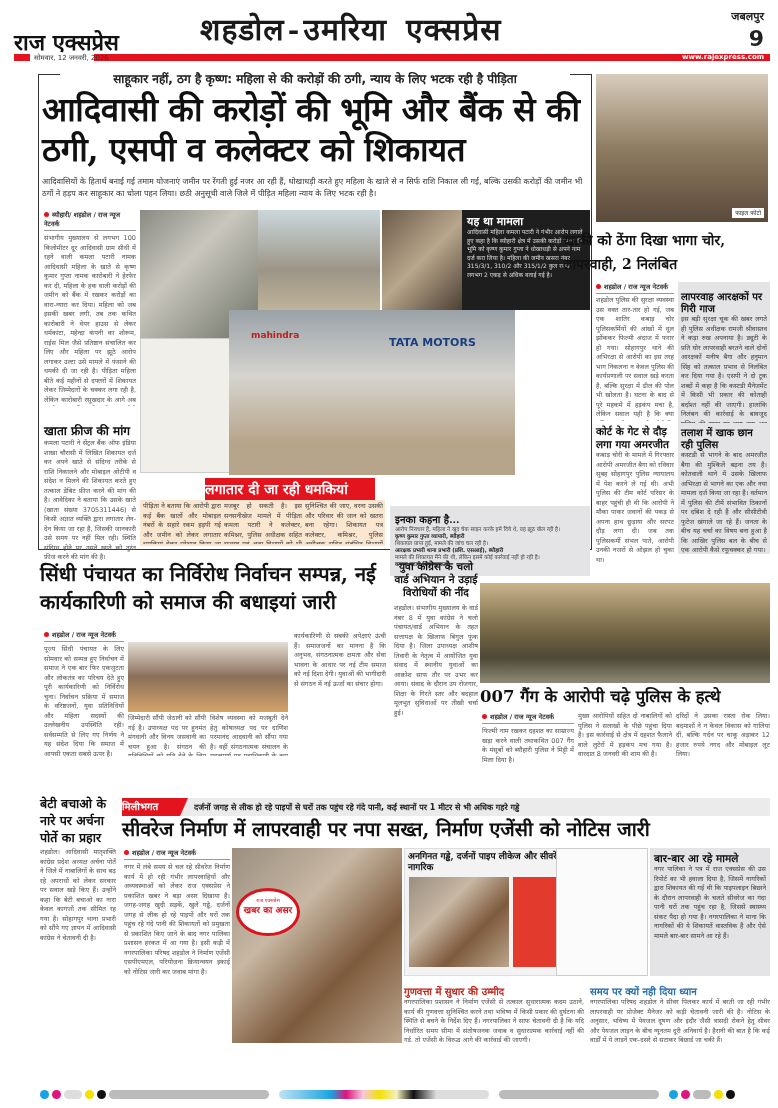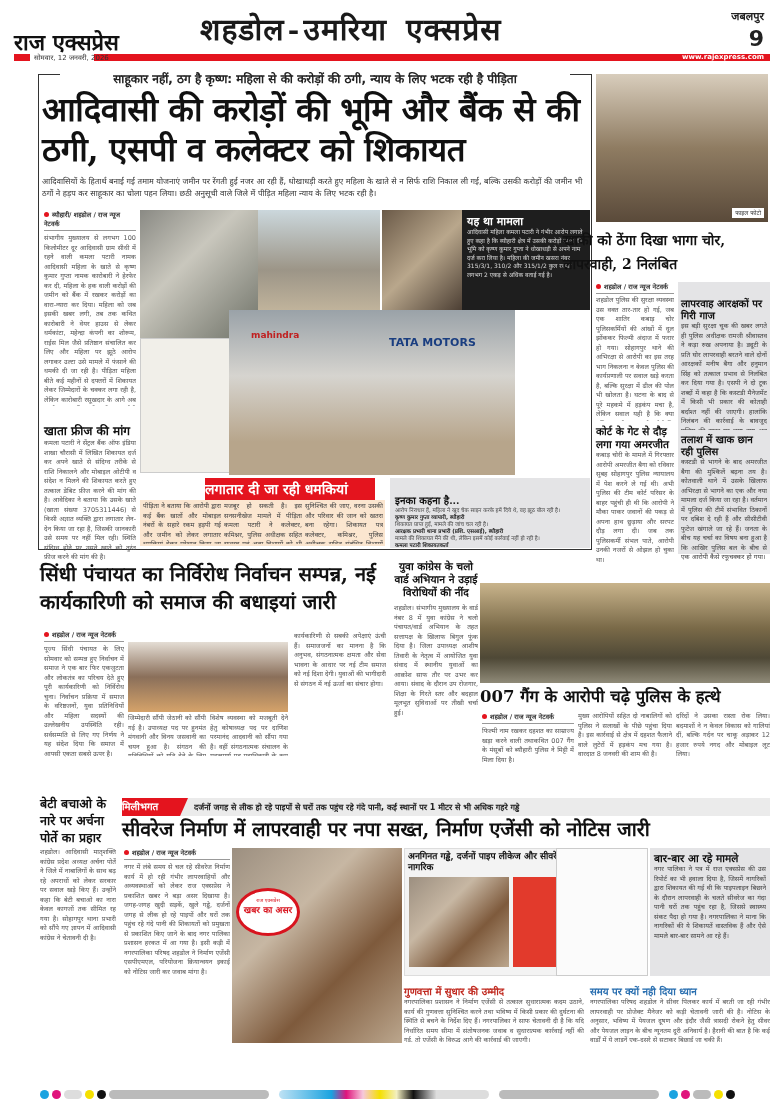--- a/index.html
+++ b/index.html
@@ -69,41 +69,41 @@
   <div class="subhead" style="color:#fff;font-size:11px">यह था मामला</div>
   <div style="font-size:6px;line-height:8.5px;color:#ddd;height:78px;overflow:hidden">आदिवासी महिला कमला पटारी ने गंभीर आरोप लगाते हुए कहा है कि ब्यौहारी क्षेत्र में उसकी करोड़ों रुपये की भूमि को कृष्ण कुमार गुप्ता ने धोखाधड़ी से अपने नाम दर्ज करा लिया है। महिला की जमीन खसरा नंबर 315/3/1, 310/2 और 315/1/2 कुल रकबा लगभग 2 एकड़ से अधिक बताई गई है।</div>
 </div>
 
 <div class="abs red-banner" style="left:205px;top:478px;width:170px;height:22px;font-size:14px;line-height:22px">लगातार दी जा रही धमकियां</div>
 <div class="abs peach" style="left:140px;top:500px;width:245px;height:46px"></div>
 <div class="abs body-txt" style="left:143px;top:502px;width:78px;height:42px;overflow:hidden;color:#444">पीड़िता ने बताया कि आरोपी द्वारा कई बैंक खातों और मोबाइल नंबरों के सहारे रकम हड़पी गई और जमीन को लेकर लगातार धमकियां देकर परेशान किया जा रहा है। महिला ने आशंका जताई है कि यदि आरोपित पर कार्रवाई नहीं हुई, तो वह उत्पीड़न से तंग आकर आत्महत्या जैसे कदम उठाने को</div>
 <div class="abs body-txt" style="left:224px;top:502px;width:78px;height:42px;overflow:hidden;color:#444">मजबूर हो सकती है। इस सनसनीखेज मामले में पीड़िता कमला पटारी ने कलेक्टर, कमिश्नर, पुलिस अधीक्षक सहित राजस्व एवं अन्य विभागों को भी लिखित शिकायत भेजकर तत्काल कार्रवाई की मांग की है। पीड़िता ने कहा कि आरोपी को हटाकर उसकी भूमि, मकान और धन की सुरक्षा</div>
 <div class="abs body-txt" style="left:305px;top:502px;width:78px;height:42px;overflow:hidden;color:#444">सुनिश्चित की जाए, वरना उसकी और परिवार की जान को खतरा बना रहेगा। शिकायत पत्र कलेक्टर, कमिश्नर, पुलिस अधीक्षक सहित संबंधित विभागों को भी भेजा गया है। आवेदिका ने आवार खाते की प्रतिलिपि संलग्न कर सुरक्षा हेतु खाते पर तुरंत रोक लगाने की अपील की है।</div>
 
-<div class="abs grey-box" style="left:390px;top:478px;width:200px;height:70px;padding:15px 5px">
+<div class="abs grey-box" style="left:390px;top:506px;width:200px;height:70px;padding:6px 5px">
   <div class="subhead" style="font-size:10px">इनका कहना है...</div>
   <div style="font-size:5.5px;line-height:7px;color:#444">आरोप निराधार हैं, महिला ने खुद चेक साइन करके हमें दिये थे, वह झूठ बोल रही है।</div>
   <div style="font-size:5.5px;line-height:7px;font-weight:bold">कृष्ण कुमार गुप्ता व्यापारी, ब्यौहारी</div>
   <div style="font-size:5.5px;line-height:7px;color:#444">शिकायत प्राप्त हुई, मामले की जांच चल रही है।</div>
   <div style="font-size:5.5px;line-height:7px;font-weight:bold">आरक्षक प्रभारी थाना प्रभारी (प्रशि. एसआई), ब्यौहारी</div>
   <div style="font-size:5.5px;line-height:7px;color:#444">मामले की शिकायत मैंने की थी, लेकिन इसमें कोई कार्रवाई नहीं हो रही है।</div>
   <div style="font-size:5.5px;line-height:7px;font-weight:bold">कमला पटारी शिकायतकर्ता</div>
 </div>
 
 <div class="abs photo-warm" style="left:596px;top:74px;width:172px;height:148px;background:linear-gradient(180deg,#d8cdbc,#8f7c62 50%,#5a4a3a)">
   <span class="abs caption-tag" style="right:4px;bottom:4px">फाइल फोटो</span>
 </div>
 <div class="abs subhead" style="left:563px;top:228px;width:174px;font-size:14px;line-height:24px">खाकी को ठेंगा दिखा भागा चोर, लापरवाही, 2 निलंबित</div>
 <div class="abs" style="left:596px;top:282px;width:78px">
   <div class="byline"><span class="dot"></span><span>शहडोल / राज न्यूज नेटवर्क</span></div>
   <div class="body-txt" style="height:125px;overflow:hidden;margin-top:2px">शहडोल पुलिस की सुरक्षा व्यवस्था उस वक्त तार-तार हो गई, जब एक शातिर कबाड़ चोर पुलिसकर्मियों की आंखों में धूल झोंककर फिल्मी अंदाज में फरार हो गया। सोहागपुर थाने की अभिरक्षा से आरोपी का इस तरह भाग निकलना न केवल पुलिस की कार्यप्रणाली पर सवाल खड़े करता है, बल्कि सुरक्षा में ढील की पोल भी खोलता है। घटना के बाद से पूरे महकमे में हड़कंप मचा है, लेकिन सवाल यही है कि क्या पुलिस इतनी लाचार हो गई है कि एक आरोपी उसे बीच सड़क पर चकमा दे जाए।</div>
   <div class="subhead" style="font-size:10.5px;line-height:13px;margin-top:4px">कोर्ट के गेट से दौड़ लगा गया अमरजीत</div>
   <div class="body-txt" style="height:160px;overflow:hidden">कबाड़ चोरी के मामले में गिरफ्तार आरोपी अमरजीत बैगा को रविवार सुबह सोहागपुर पुलिस न्यायालय में पेश करने ले गई थी। अभी पुलिस की टीम कोर्ट परिसर के बाहर पहुंची ही थी कि आरोपी ने मौका पाकर जवानों की पकड़ से अपना हाथ छुड़ाया और सरपट दौड़ लगा दी। जब तक पुलिसकर्मी संभल पाते, आरोपी उनकी नजरों से ओझल हो चुका था।</div>
 </div>
-<div class="abs grey-box" style="left:678px;top:282px;width:92px;height:272px;padding:16px 3px">
+<div class="abs grey-box" style="left:678px;top:282px;width:92px;height:272px;padding:9px 3px">
   <div class="subhead" style="font-size:10px;line-height:12px">लापरवाह आरक्षकों पर गिरी गाज</div>
   <div class="body-txt" style="height:108px;overflow:hidden;color:#444">इस बड़ी सुरक्षा चूक की खबर लगते ही पुलिस अधीक्षक रामजी श्रीवास्तव ने कड़ा रुख अपनाया है। ड्यूटी के प्रति घोर लापरवाही बरतने वाले दोनों आरक्षकों मनीष बैगा और हनुमान सिंह को तत्काल प्रभाव से निलंबित कर दिया गया है। एसपी ने दो टूक शब्दों में कहा है कि कस्टडी मैनेजमेंट में किसी भी प्रकार की कोताही बर्दाश्त नहीं की जाएगी। हालांकि निलंबन की कार्रवाई के बावजूद पुलिस की साख पर लगा दाग अब भी बरकरार है।</div>
   <div class="subhead" style="font-size:10px;line-height:12px;margin-top:4px">तलाश में खाक छान रही पुलिस</div>
   <div class="body-txt" style="height:110px;overflow:hidden;color:#444">कस्टडी से भागने के बाद अमरजीत बैगा की मुश्किलें बढ़ना तय है। कोतवाली थाने में उसके खिलाफ अभिरक्षा से भागने का एक और नया मामला दर्ज किया जा रहा है। वर्तमान में पुलिस की टीमें संभावित ठिकानों पर दबिश दे रही हैं और सीसीटीवी फुटेज खंगाले जा रहे हैं। जनता के बीच यह चर्चा का विषय बना हुआ है कि आखिर पुलिस बल के बीच से एक आरोपी कैसे रफूचक्कर हो गया।</div>
 </div>
 
 <div class="abs subhead" style="left:40px;top:560px;width:350px;font-size:20px;line-height:28px">सिंधी पंचायत का निर्विरोध निर्वाचन सम्पन्न, नई कार्यकारिणी को समाज की बधाइयां जारी</div>
 <div class="abs" style="left:44px;top:630px;width:80px">
   <div class="byline"><span class="dot"></span><span>शहडोल / राज न्यूज नेटवर्क</span></div>
   <div class="body-txt" style="height:122px;overflow:hidden;margin-top:3px">पूज्य सिंधी पंचायत के लिए सोमवार को सम्पन्न हुए निर्वाचन में समाज ने एक बार फिर एकजुटता और लोकतंत्र का परिचय देते हुए पूरी कार्यकारिणी को निर्विरोध चुना। निर्वाचन प्रक्रिया में समाज के वरिष्ठजनों, युवा प्रतिनिधियों और महिला सदस्यों की उल्लेखनीय उपस्थिति रही। सर्वसम्मति से लिए गए निर्णय ने यह संदेश दिया कि समाज में आपसी एकता सबसे ऊपर है।</div>

